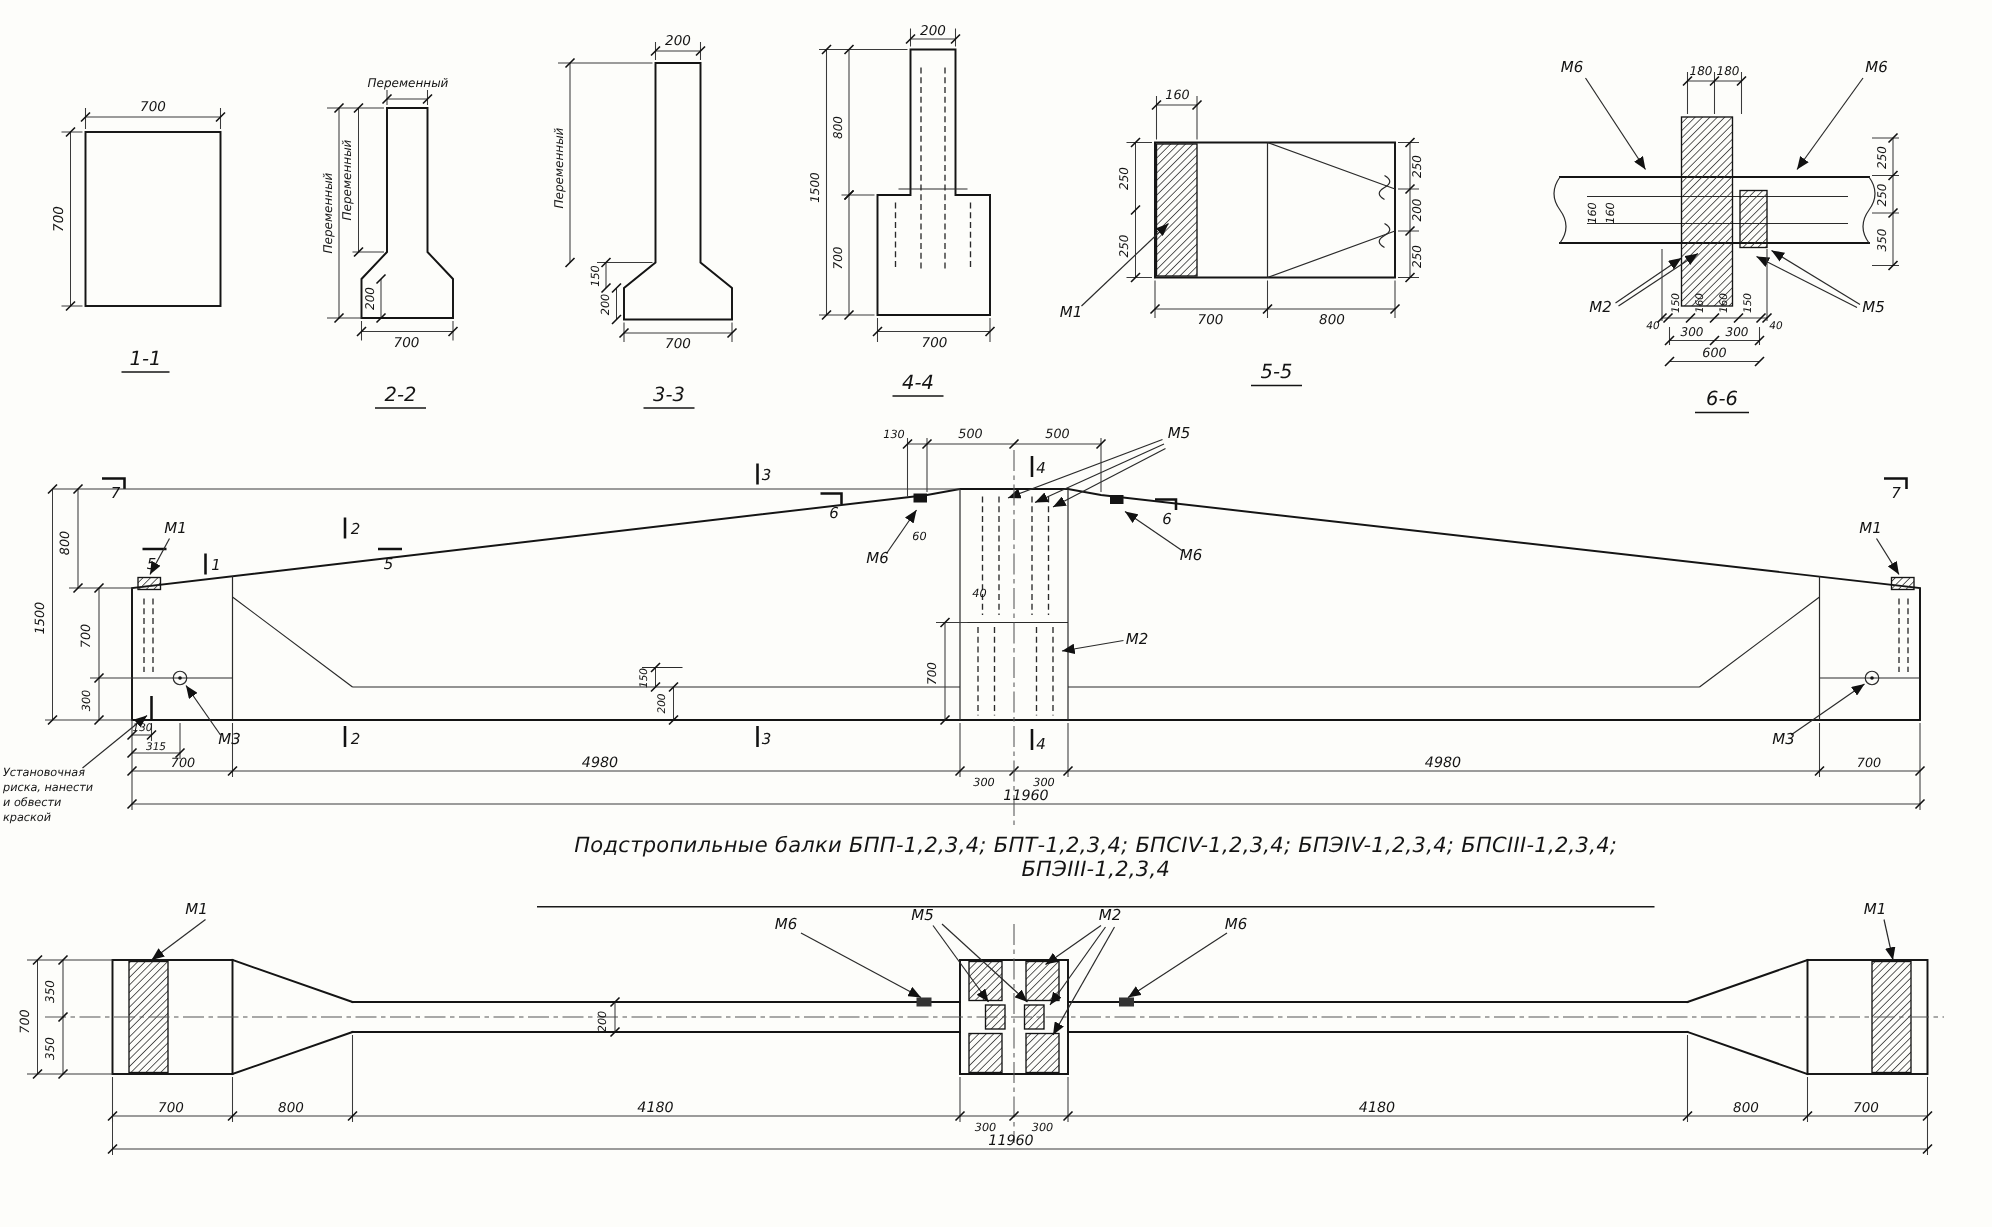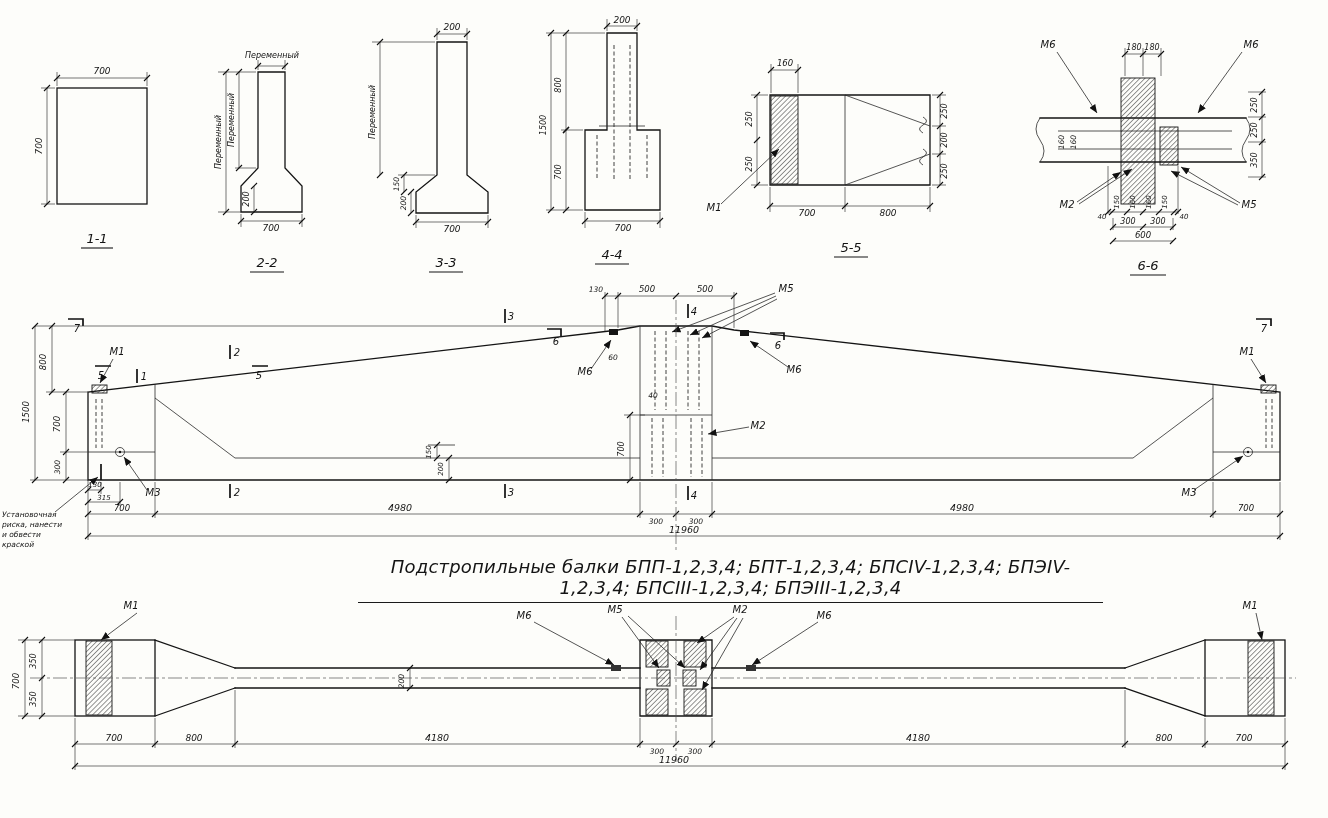--- a/index.html
+++ b/index.html
@@ -10,22 +10,22 @@
   .t{stroke:#2a2a2a;stroke-width:0.8;fill:none;}
   .d{stroke:#2a2a2a;stroke-width:0.9;fill:none;stroke-dasharray:4 2.5;}
   .dim{stroke:#3a3a3a;stroke-width:0.7;fill:none;}
   .ld{stroke:#2a2a2a;stroke-width:0.8;fill:none;}
   .ax{stroke:#555;stroke-width:0.7;fill:none;stroke-dasharray:14 3 3 3;}
   .cm{stroke:#111;stroke-width:1.7;fill:none;}
   .u{stroke:#141414;stroke-width:1.1;fill:none;}
   .hb{fill:url(#hp);stroke:#141414;stroke-width:0.9;}
   text.lb{font-family:"DejaVu Sans",sans-serif;font-style:italic;fill:#141414;}
   .title-overlay{position:absolute;left:358px;top:556px;width:745px;text-align:center;
-    font-style:italic;font-size:18px;color:#141414;border-bottom:1.2px solid #1a1a1a;
-    padding-bottom:4px;letter-spacing:.2px;}
+    font-style:italic;font-size:14px;color:#141414;border-bottom:1.2px solid #1a1a1a;
+    padding-bottom:16px;letter-spacing:.2px;}
 </style>
 </head>
 <body>
 
 <div class="stage" style="background: rgb(253, 253, 250);">
 <svg width="1328" height="818" viewBox="0 0 1328 818">
   <defs>
     <pattern id="hp" width="3.5" height="3.5" patternUnits="userSpaceOnUse" patternTransform="rotate(45)">
       <line x1="0" y1="0" x2="0" y2="3.5" stroke="#2a2a2a" stroke-width="1"></line>
     </pattern>

